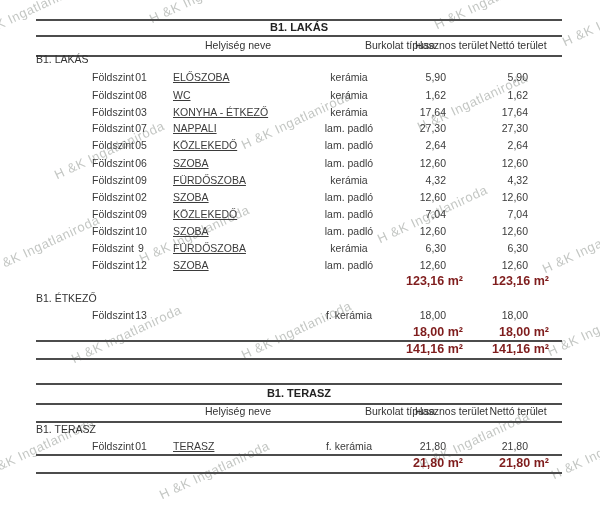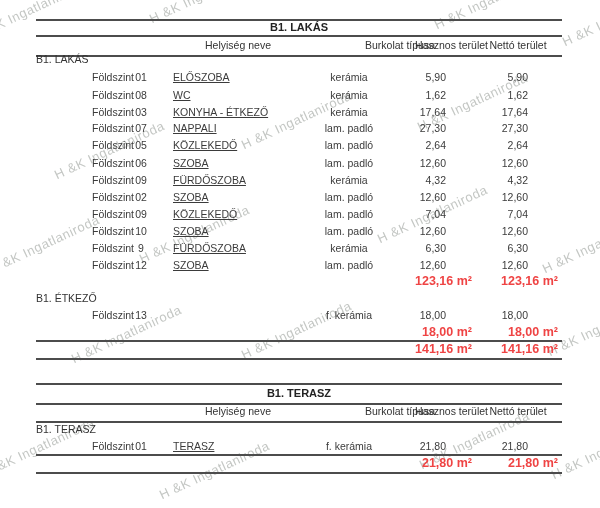--- a/index.html
+++ b/index.html
@@ -25,22 +25,22 @@
   .h-net{left:473px;width:90px;text-align:center;}
   .sec-label{position:absolute;left:36px;height:14px;font-size:10.5px;line-height:14px;color:#333;}
   .row{position:absolute;left:36px;width:526px;height:14px;font-size:10.5px;line-height:14px;}
   .row span{position:absolute;line-height:14px;}
   .c-floor{left:56px;}
   .c-no{left:92px;width:26px;text-align:center;}
   .c-name{left:137px;text-decoration:underline;}
   .c-tile{left:263px;width:100px;text-align:center;}
   .c-useful{left:330px;width:80px;text-align:right;}
   .c-net{left:412px;width:80px;text-align:right;}
-  .trow{position:absolute;left:45px;width:526px;height:16px;font-size:12.5px;
-    font-weight:bold;color:#ef4444;line-height:16px;}
+  .trow{position:absolute;left:36px;width:526px;height:16px;font-size:12.5px;
+    font-weight:bold;color:#7f1d1d;line-height:16px;}
   .trow span{position:absolute;line-height:16px;}
   .t-useful{left:337px;width:90px;text-align:right;}
   .t-net{left:423px;width:90px;text-align:right;}
 </style>
 </head>
 <body>
 
 <div id="stage">
 
   <div>

